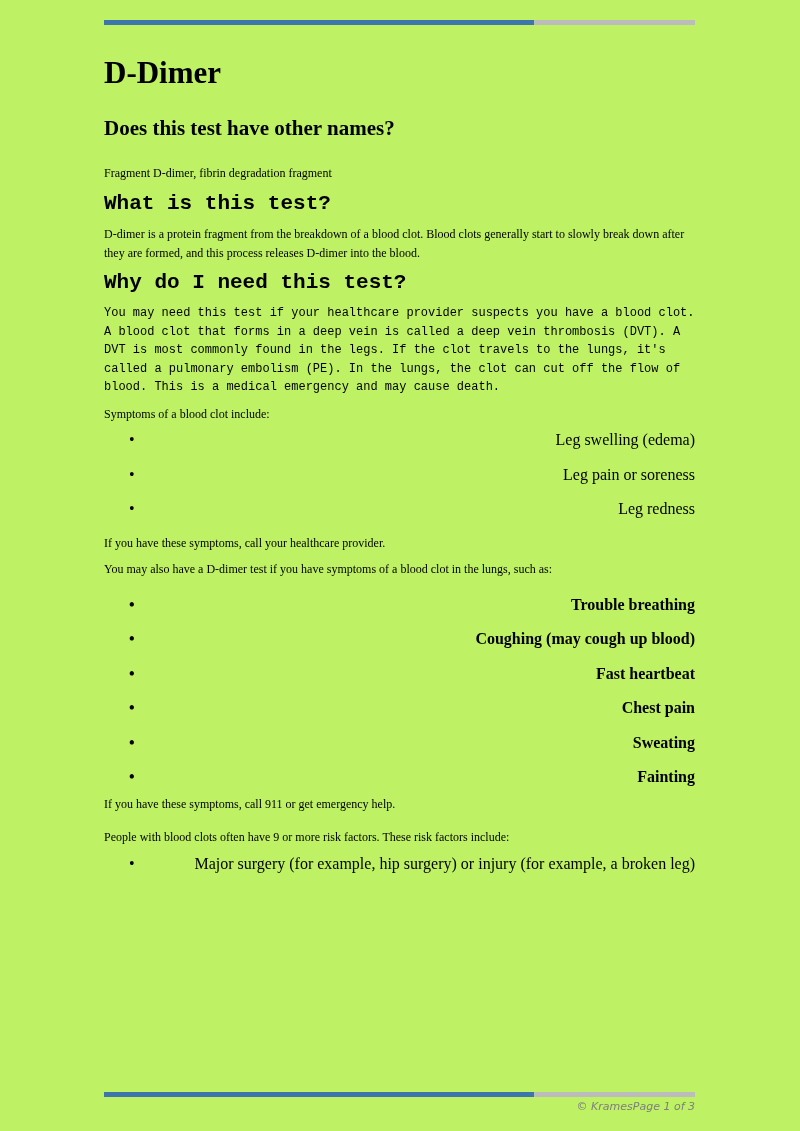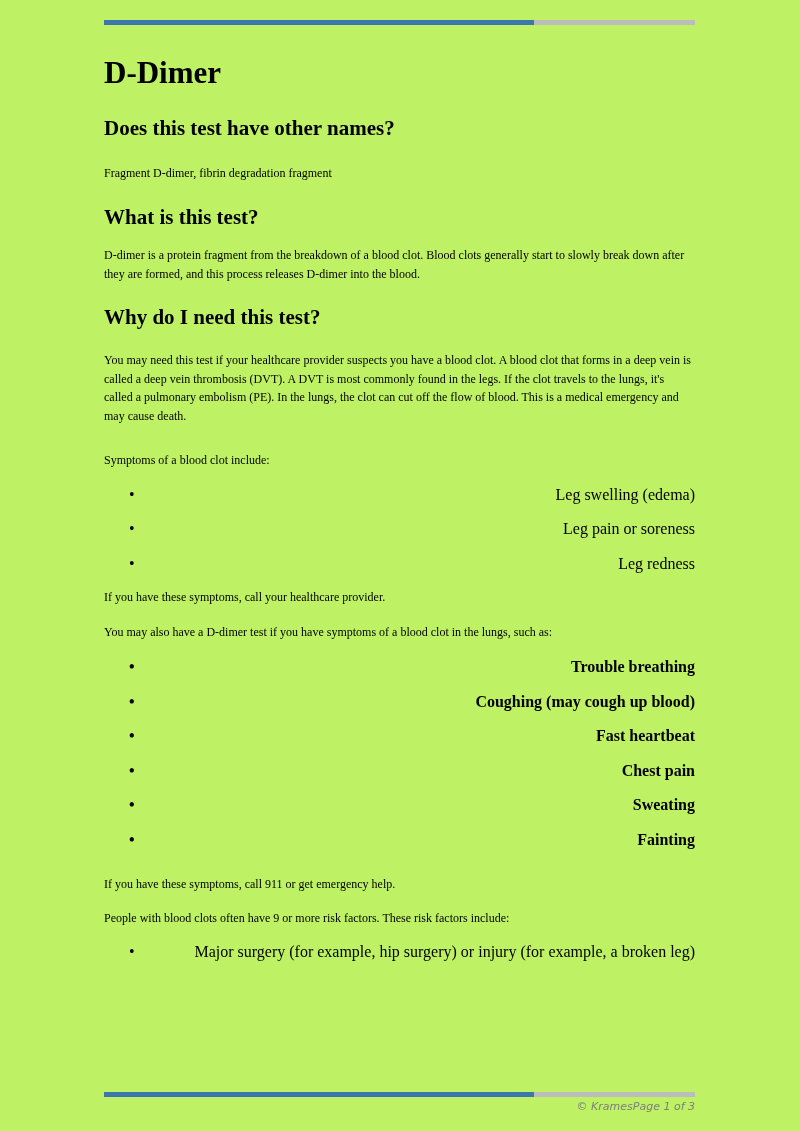--- a/index.html
+++ b/index.html
@@ -37,22 +37,22 @@
   li{
     font-size:16px;line-height:18.5px;position:relative;
   }
   li + li{margin-top:16px;}
   li::before{
     content:"\2022";
     position:absolute;left:-16px;top:0;
     font-size:16px;line-height:18.5px;
   }
 
-  .mt14{margin-top:26px;} .mt15{margin-top:15px;} .mt16{margin-top:16px;}
-  .mt17{margin-top:17px;font-weight:bold;} .mt20{margin-top:21px;} .mt21{margin-top:21px;}
+  .mt14{margin-top:8px;} .mt15{margin-top:15px;} .mt16{margin-top:8px;}
+  .mt17{margin-top:17px;font-weight:bold;} .mt20{margin-top:8px;font-family:Liberation Mono, monospace;} .mt21{margin-top:21px;}
   .mt23{margin-top:23px;} .mt25{margin-top:25px;}
 
   .footer{position:absolute;top:1092px;left:104px;width:591px;}
   .footer-row{
     display:flex;justify-content:flex-end;align-items:baseline;
     margin-top:3px;
     font-family:"DejaVu Sans", sans-serif;
     font-style:italic;
     font-size:11px;
     color:#7e7e7e;

